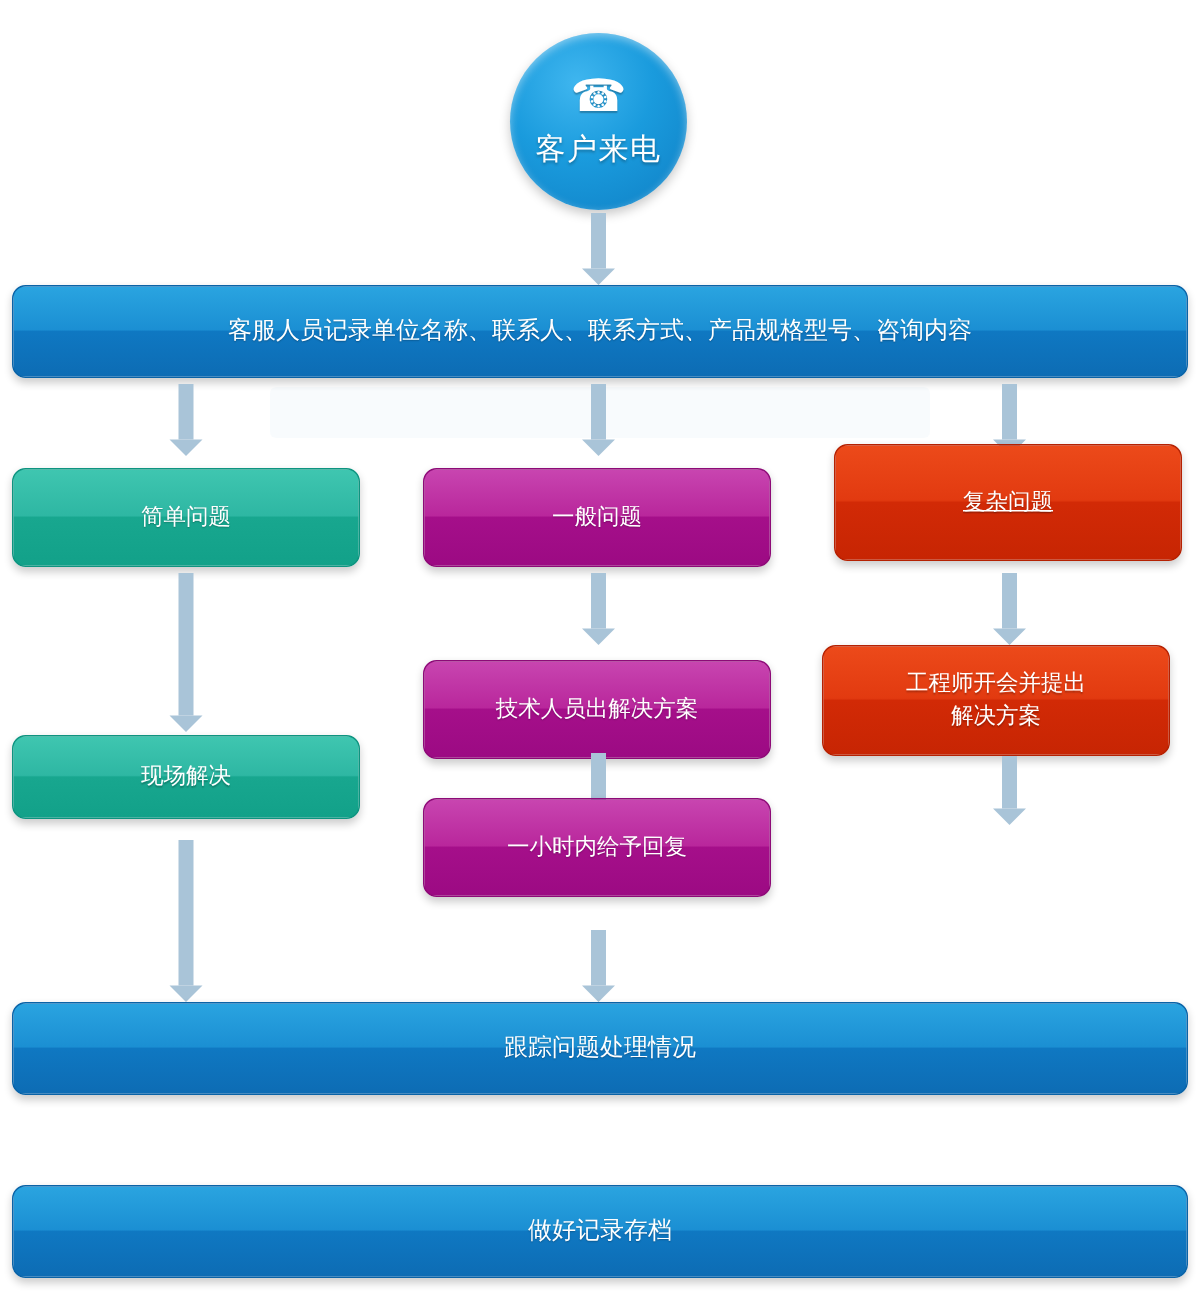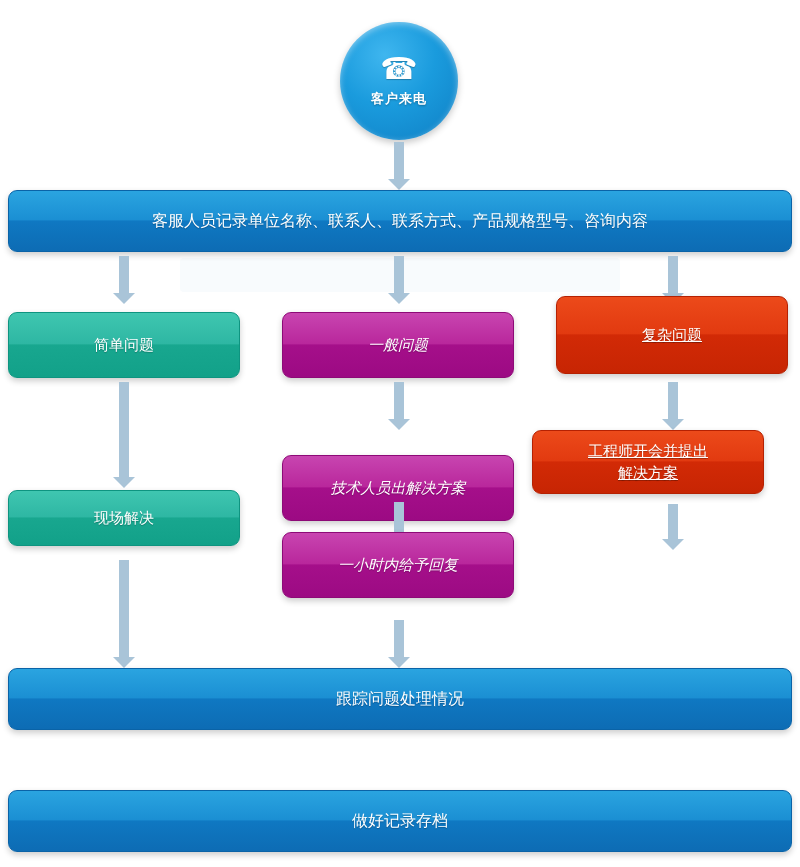--- a/index.html
+++ b/index.html
@@ -37,22 +37,22 @@
     color: #ffffff;
   }
   .circle-node .phone-icon {
     font-size: 30px;
     line-height: 1;
     margin-bottom: 6px;
     color: #ffffff;
     text-shadow: 0 1px 1px rgba(0,0,0,0.25);
   }
   .circle-node .circle-label {
-    font-size: 13px;
-    font-weight: bold;
+    font-size: 20px;
+    font-weight: normal;
     letter-spacing: 1px;
     text-shadow: 0 1px 2px rgba(0,0,0,0.3);
   }
 
   
   .box {
     position: absolute;
     border-radius: 9px;
     display: flex;
     align-items: center;
@@ -76,21 +76,20 @@
     background: linear-gradient(to bottom, #2aa4e0 0%, #1b8fd3 48%, #0f78c2 50%, #0d6cb4 100%);
     border: 1px solid #0a63a7;
   }
   .teal {
     background: linear-gradient(to bottom, #3fc6b0 0%, #2eb7a3 48%, #18a78f 50%, #12a189 100%);
     border: 1px solid #0e9480;
   }
   .magenta {
     background: linear-gradient(to bottom, #c845b0 0%, #b9279c 48%, #a50f8a 50%, #9c0a83 100%);
     border: 1px solid #8d0a77;
-    font-style: italic;
   }
   .red {
     background: linear-gradient(to bottom, #ec4a1a 0%, #e23a10 48%, #d22a06 50%, #c72503 100%);
     border: 1px solid #b52102;
   }
 
   
   .bar {
     left: 8px;
     width: 784px;
@@ -189,21 +188,21 @@
 
   <div class="box col-box magenta" style="left:282px; top:312px; height:66px;">
     <span class="box-label">一般问题</span>
   </div>
 
   <div class="arrow" style="left:388px; top:382px; height:48px;">
     <div class="shaft" style="height:37px;"></div>
     <div class="head" style="top:37px;"></div>
   </div>
 
-  <div class="box col-box magenta" style="left:282px; top:455px; height:66px;">
+  <div class="box col-box magenta" style="left:282px; top:440px; height:66px;">
     <span class="box-label">技术人员出解决方案</span>
   </div>
 
   <div class="arrow" style="left:388px; top:502px; height:48px;">
     <div class="shaft" style="height:37px;"></div>
     <div class="head" style="top:37px;"></div>
   </div>
 
   <div class="box col-box magenta" style="left:282px; top:532px; height:66px;">
     <span class="box-label">一小时内给予回复</span>
@@ -216,21 +215,21 @@
 
   <div class="box col-box red" style="left:556px; top:296px; height:78px;text-decoration:underline;">
     <span class="box-label">复杂问题</span>
   </div>
 
   <div class="arrow" style="left:662px; top:382px; height:48px;">
     <div class="shaft" style="height:37px;"></div>
     <div class="head" style="top:37px;"></div>
   </div>
 
-  <div class="box col-box red" style="left:532px; top:430px; height:64px;text-decoration:underline;">
+  <div class="box col-box red" style="left:548px; top:430px; height:74px;">
     <span class="box-label">工程师开会并提出
 解决方案</span>
   </div>
 
   <div class="arrow" style="left:662px; top:504px; height:46px;">
     <div class="shaft" style="height:35px;"></div>
     <div class="head" style="top:35px;"></div>
   </div>
 
 

